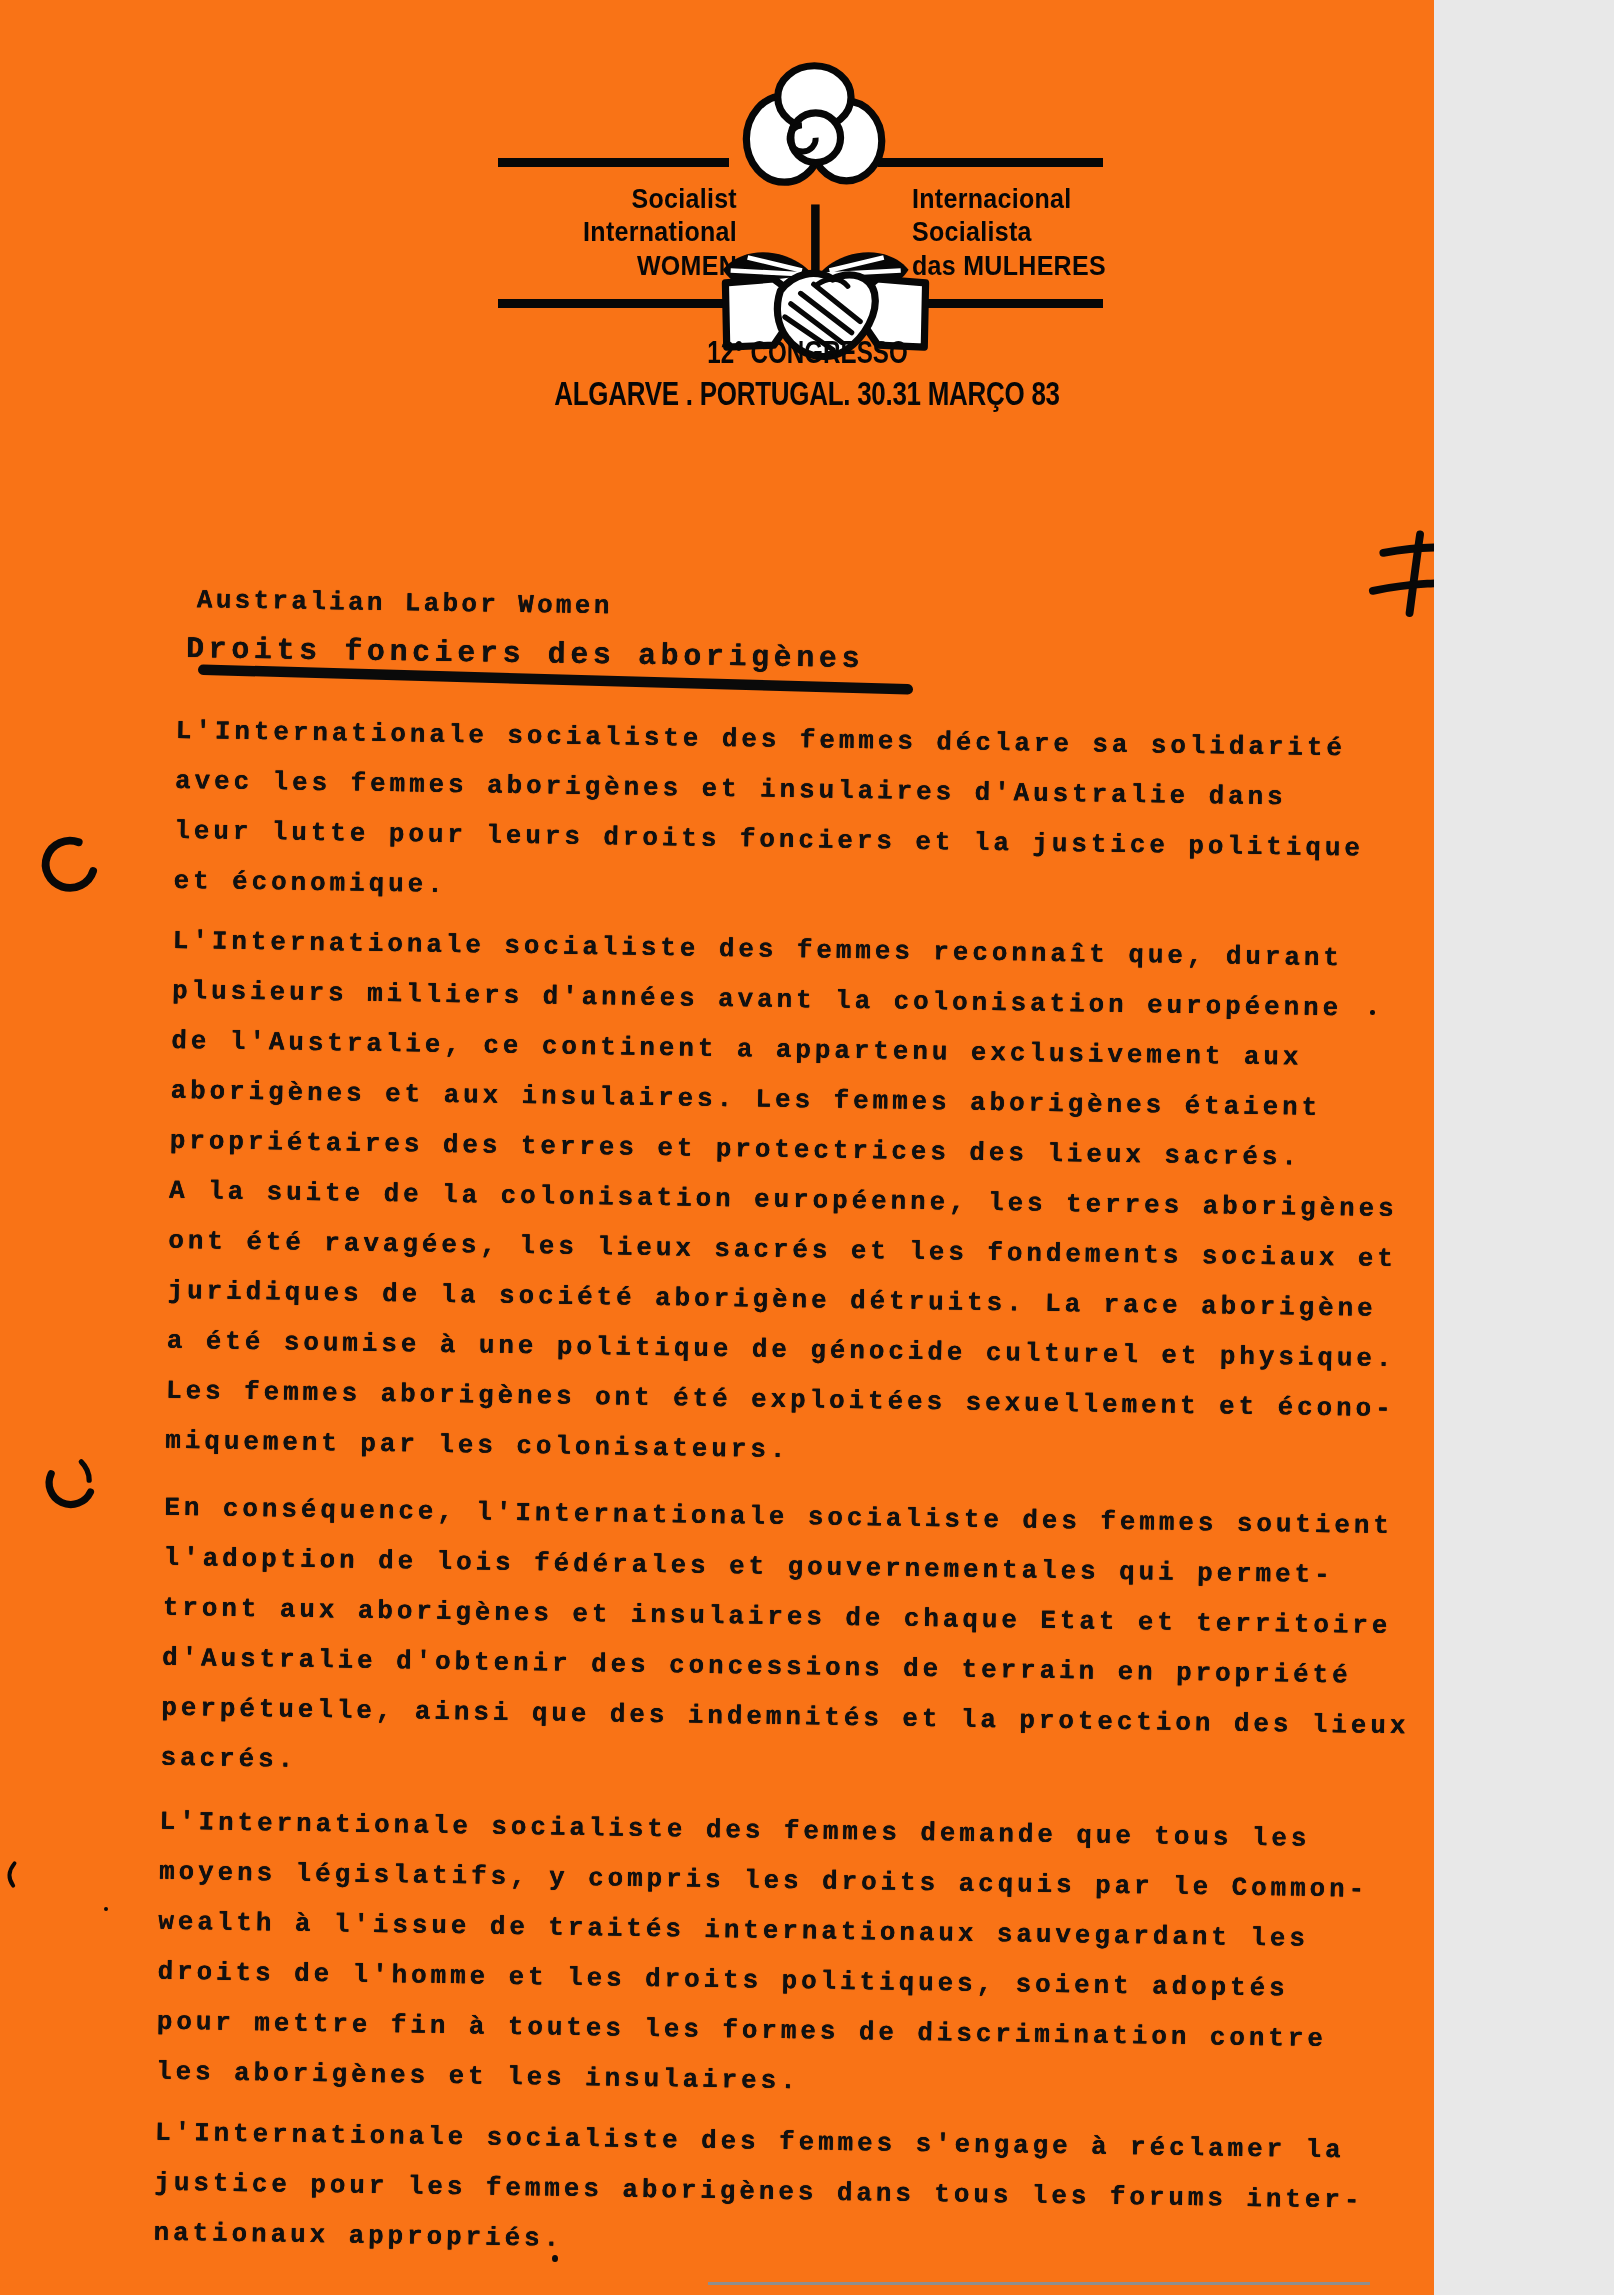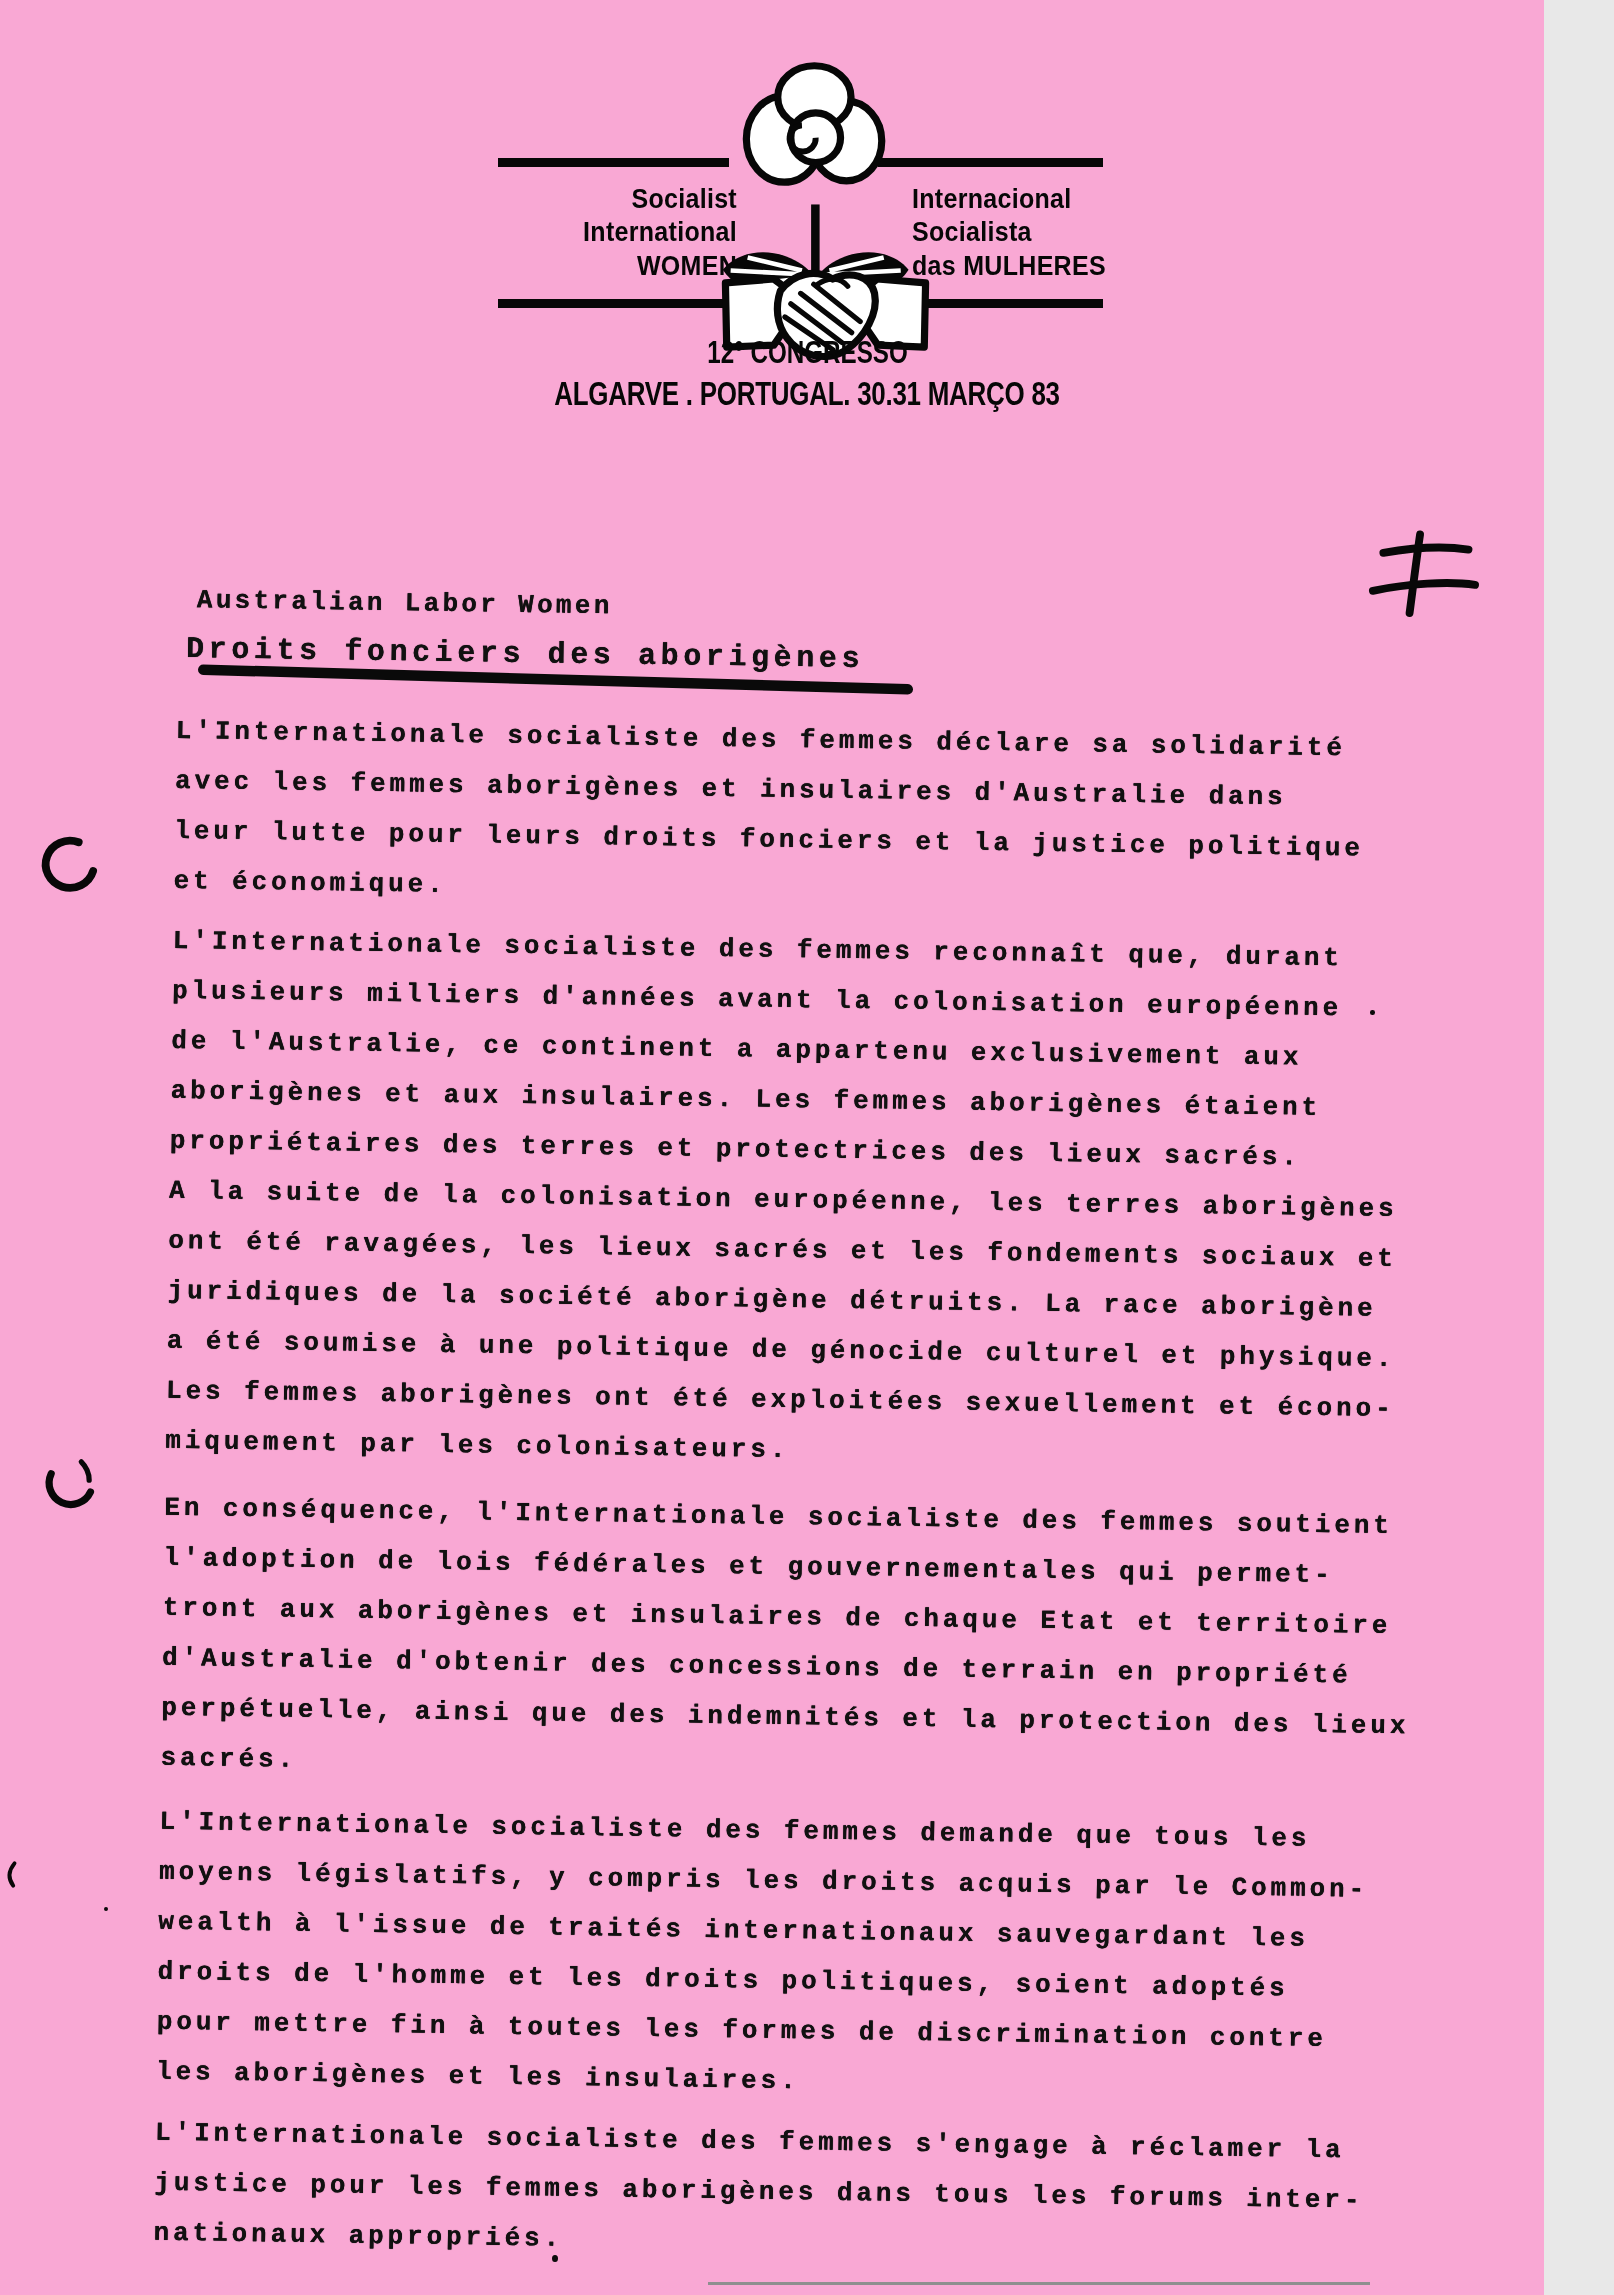--- a/index.html
+++ b/index.html
@@ -1,19 +1,19 @@
 <!DOCTYPE html>
 <html style="font-size:10.5px"><head>
 <meta charset="utf-8">
 <style>
   html,body{margin:0;padding:0;background:#e8e8e8;}
   .page{
     position:relative;
-    width:1544px;height:2295px;
-    background:#f9a8d4;
+    width:1434px;height:2295px;
+    background:#f97316;
     overflow:hidden;
     font-family:"Liberation Sans", sans-serif;
     color:#0d0d0d;
   }
   
   .rule{position:absolute;height:8.5px;background:#070707;}
   .logo-col{position:absolute;font-weight:bold;font-size:25px;line-height:31px;
     letter-spacing:0.3px;color:#070707;transform:scaleY(1.08);transform-origin:left top;}
   .logo-col.left{text-align:right;}
   .cond{position:absolute;font-weight:bold;color:#070707;text-align:center;

